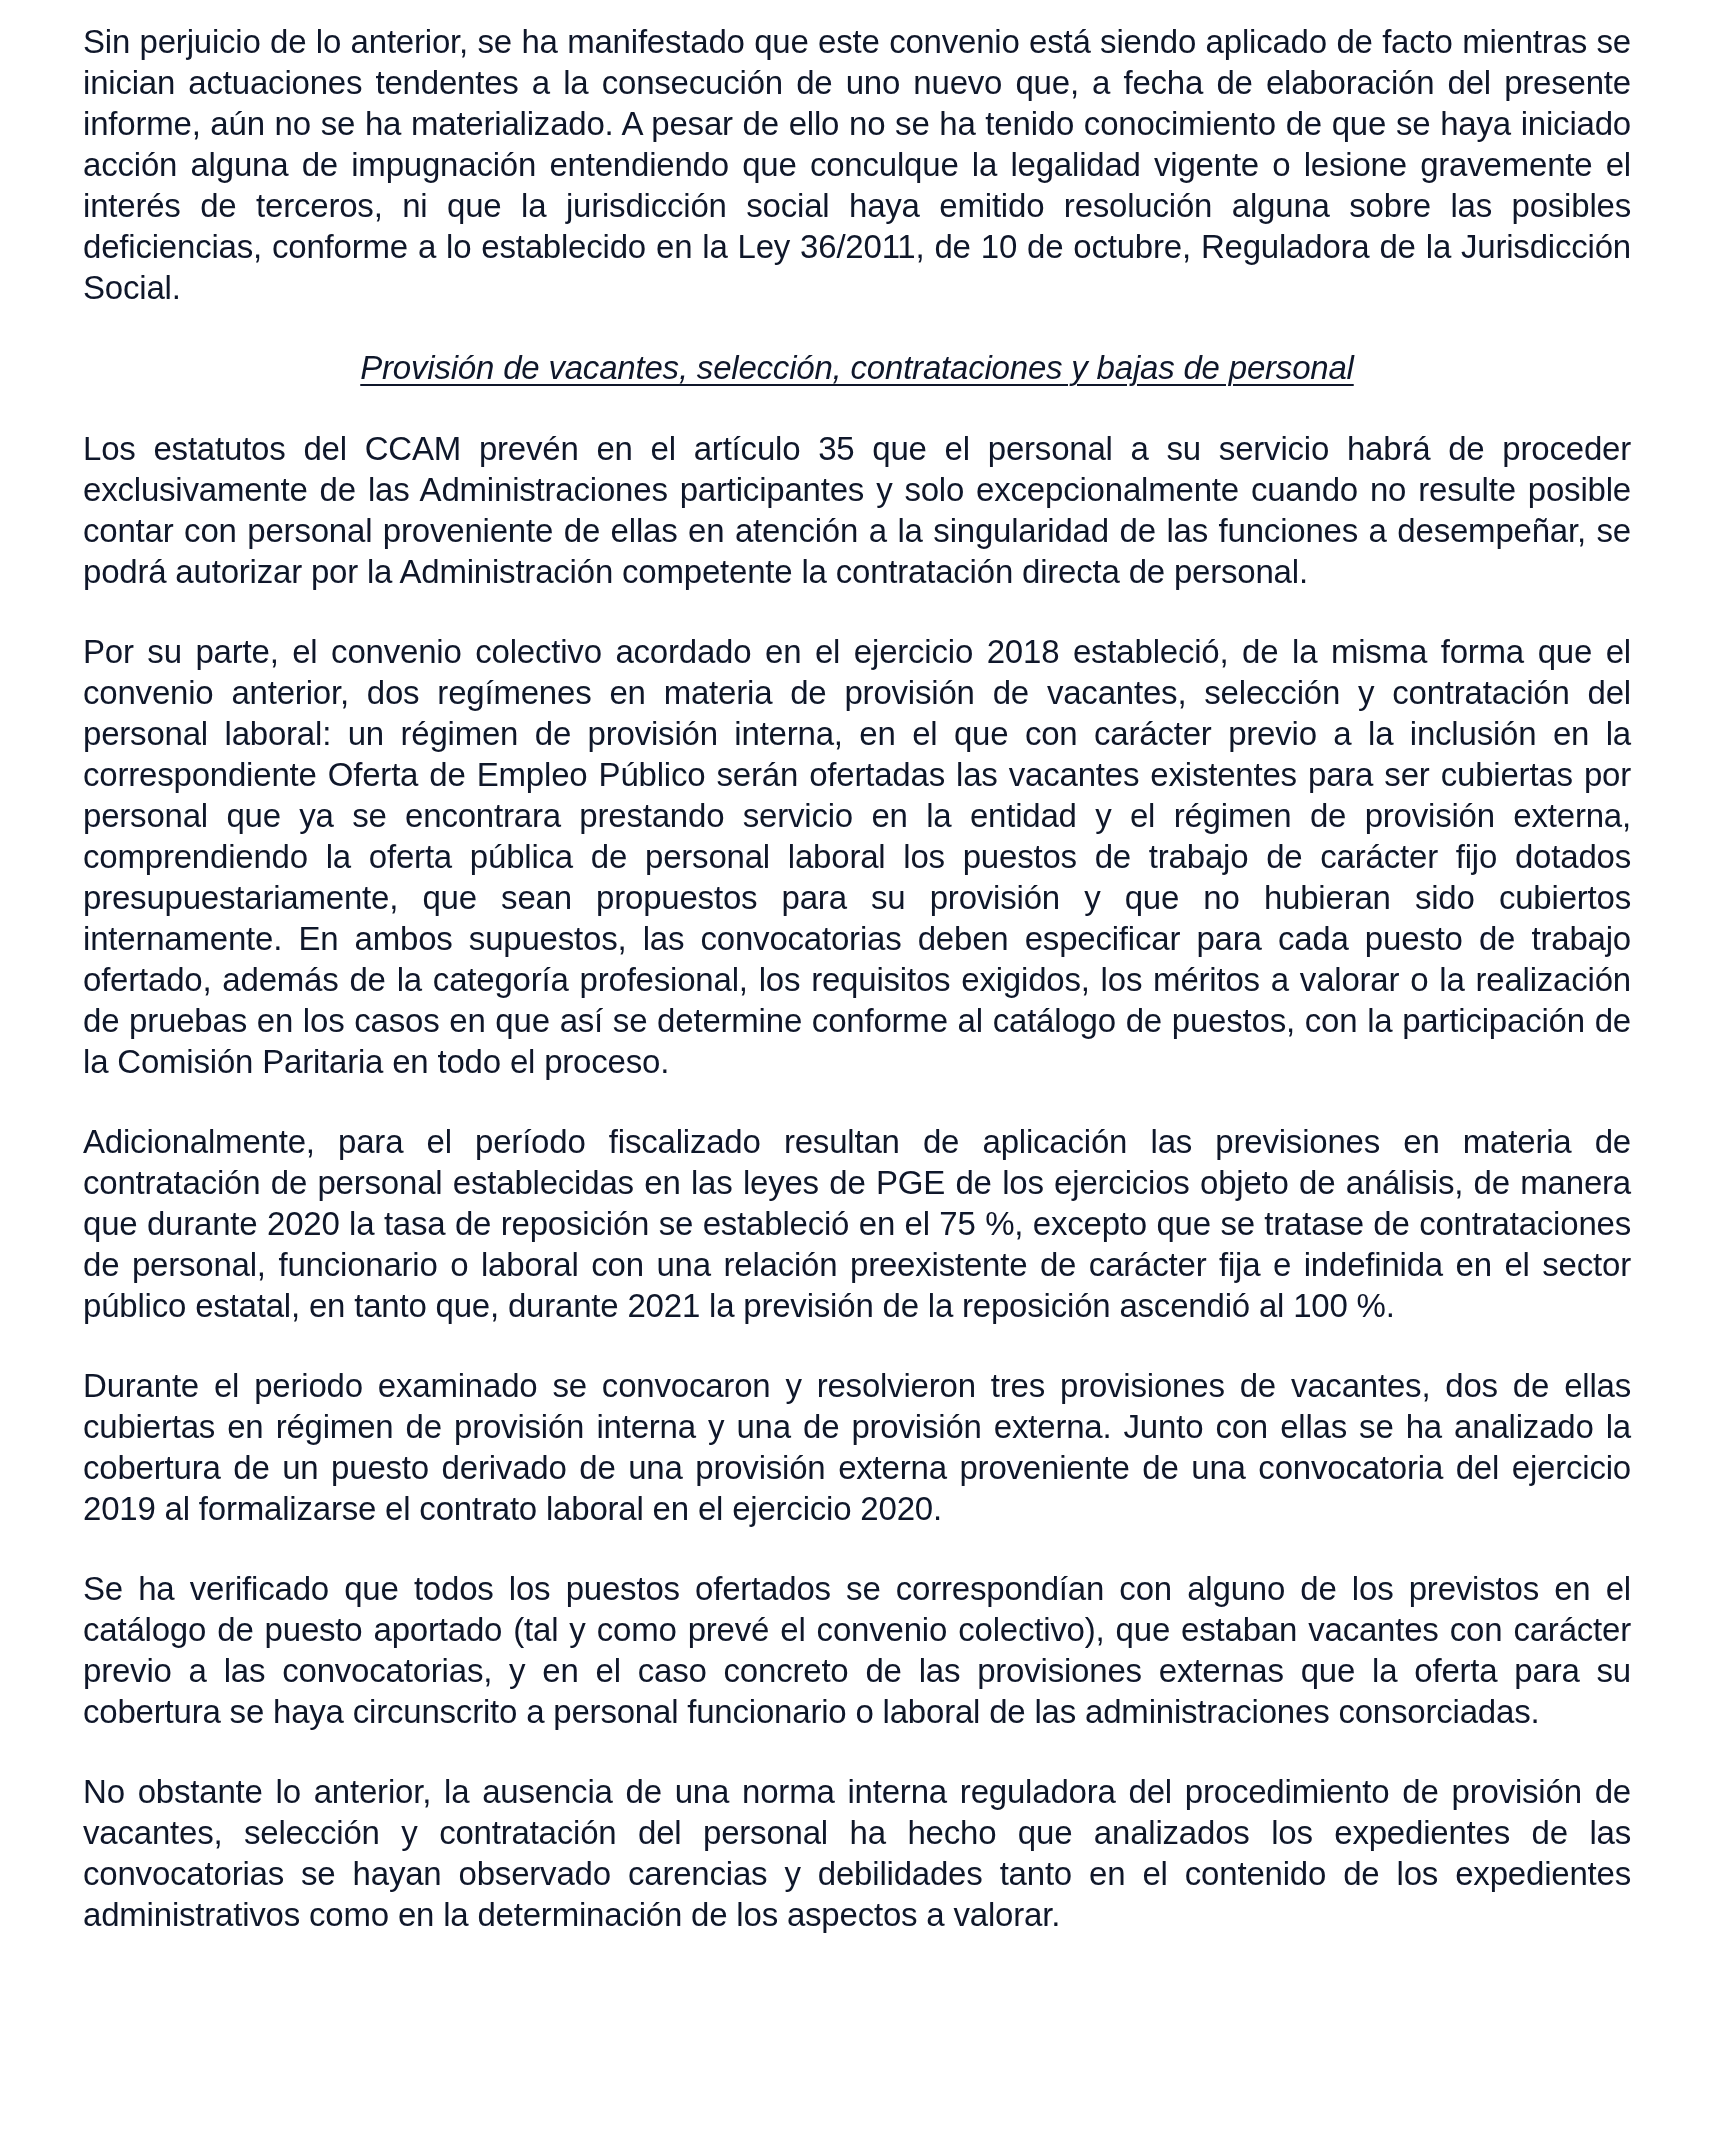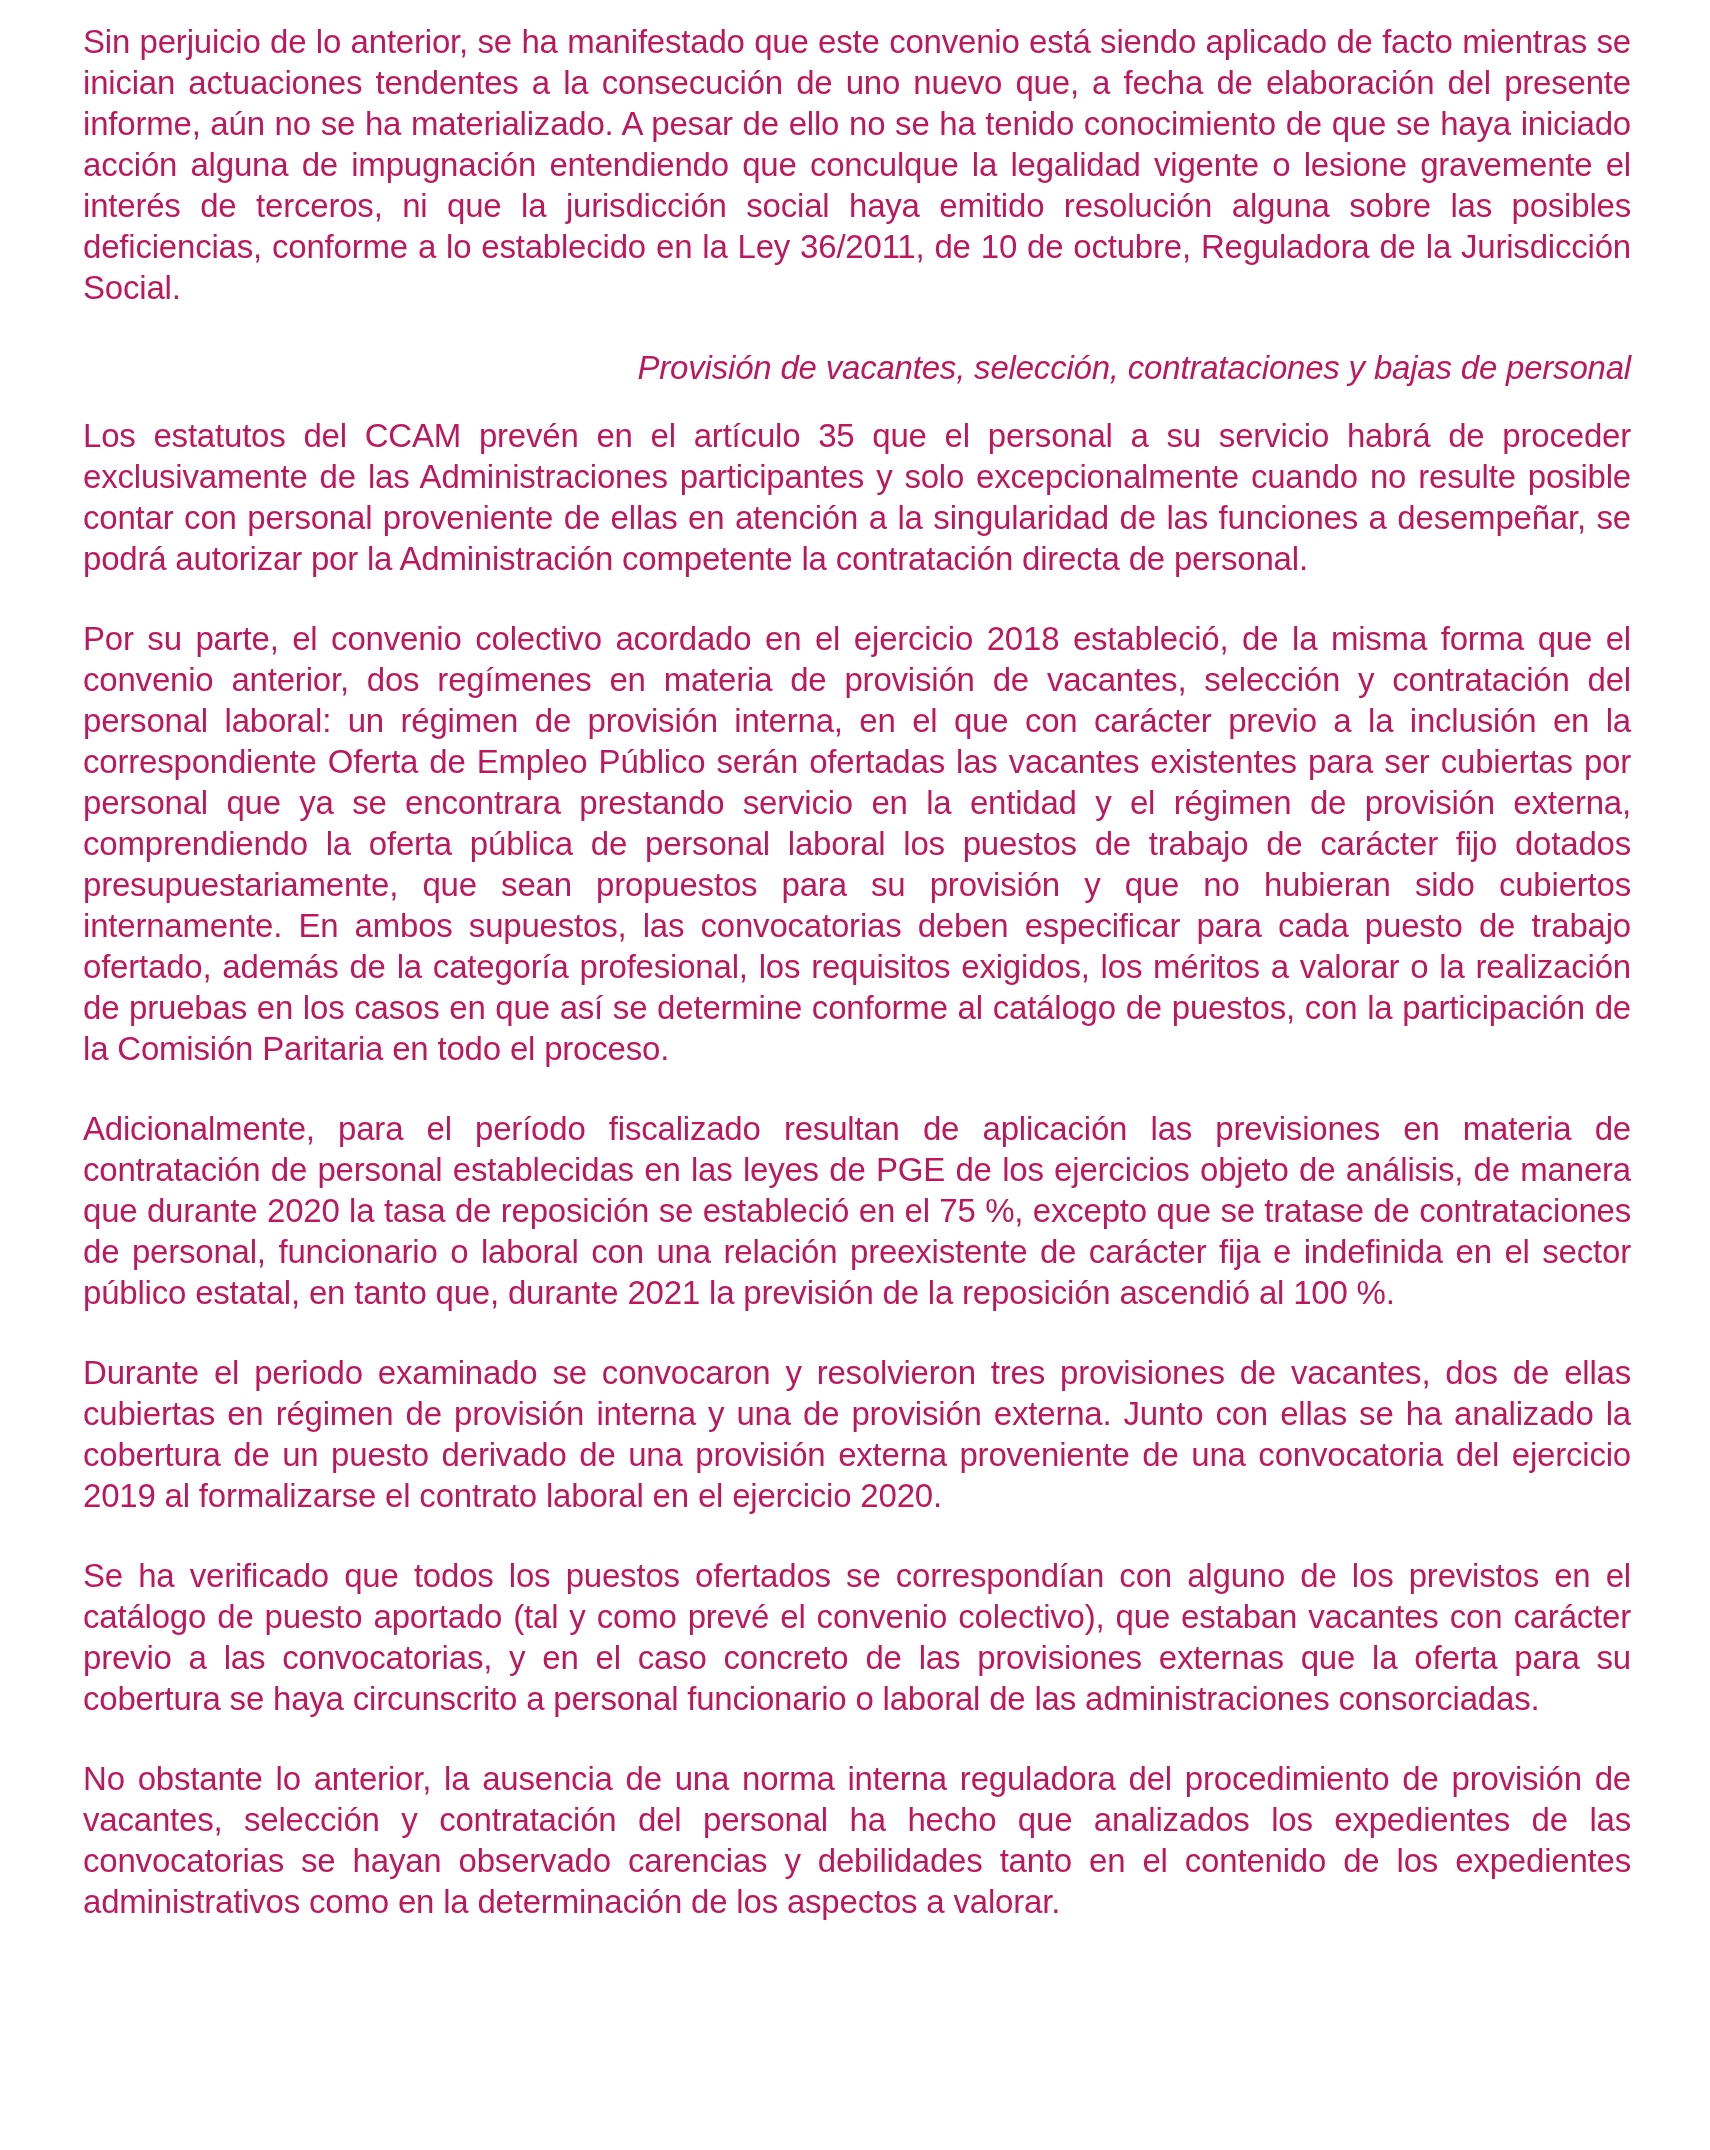--- a/index.html
+++ b/index.html
@@ -14,34 +14,35 @@
       position: relative;
     }
     .page {
       position: absolute;
       left: 83px;
       top: 21px;
       width: 1548px;
       font-family: "Liberation Sans", sans-serif;
       font-size: 33px;
       line-height: 41px;
-      color: #be185d;
+      color: #0f172a;
       text-align: justify;
       letter-spacing: -0.2px;
       word-spacing: 0px;
     }
     .page p {
       margin: 0 0 39px 0;
     }
     .page p.heading {
       font-style: italic;
+      text-decoration: underline;
       text-decoration-thickness: 2.4px;
       text-underline-offset: 4.8px;
-      text-align: right;
-      margin-bottom: 27px;
+      text-align: center;
+      margin-bottom: 40px;
     }
     .page p.last {
       margin-bottom: 12px;
     }
   </style>
 </head>
 <body>
 
 <div class="page">
   <p>Sin perjuicio de lo anterior, se ha manifestado que este convenio está siendo aplicado de facto mientras se inician actuaciones tendentes a la consecución de uno nuevo que, a fecha de elaboración del presente informe, aún no se ha materializado. A pesar de ello no se ha tenido conocimiento de que se haya iniciado acción alguna de impugnación entendiendo que conculque la legalidad vigente o lesione gravemente el interés de terceros, ni que la jurisdicción social haya emitido resolución alguna sobre las posibles deficiencias, conforme a lo establecido en la Ley 36/2011, de 10 de octubre, Reguladora de la Jurisdicción Social.</p>

